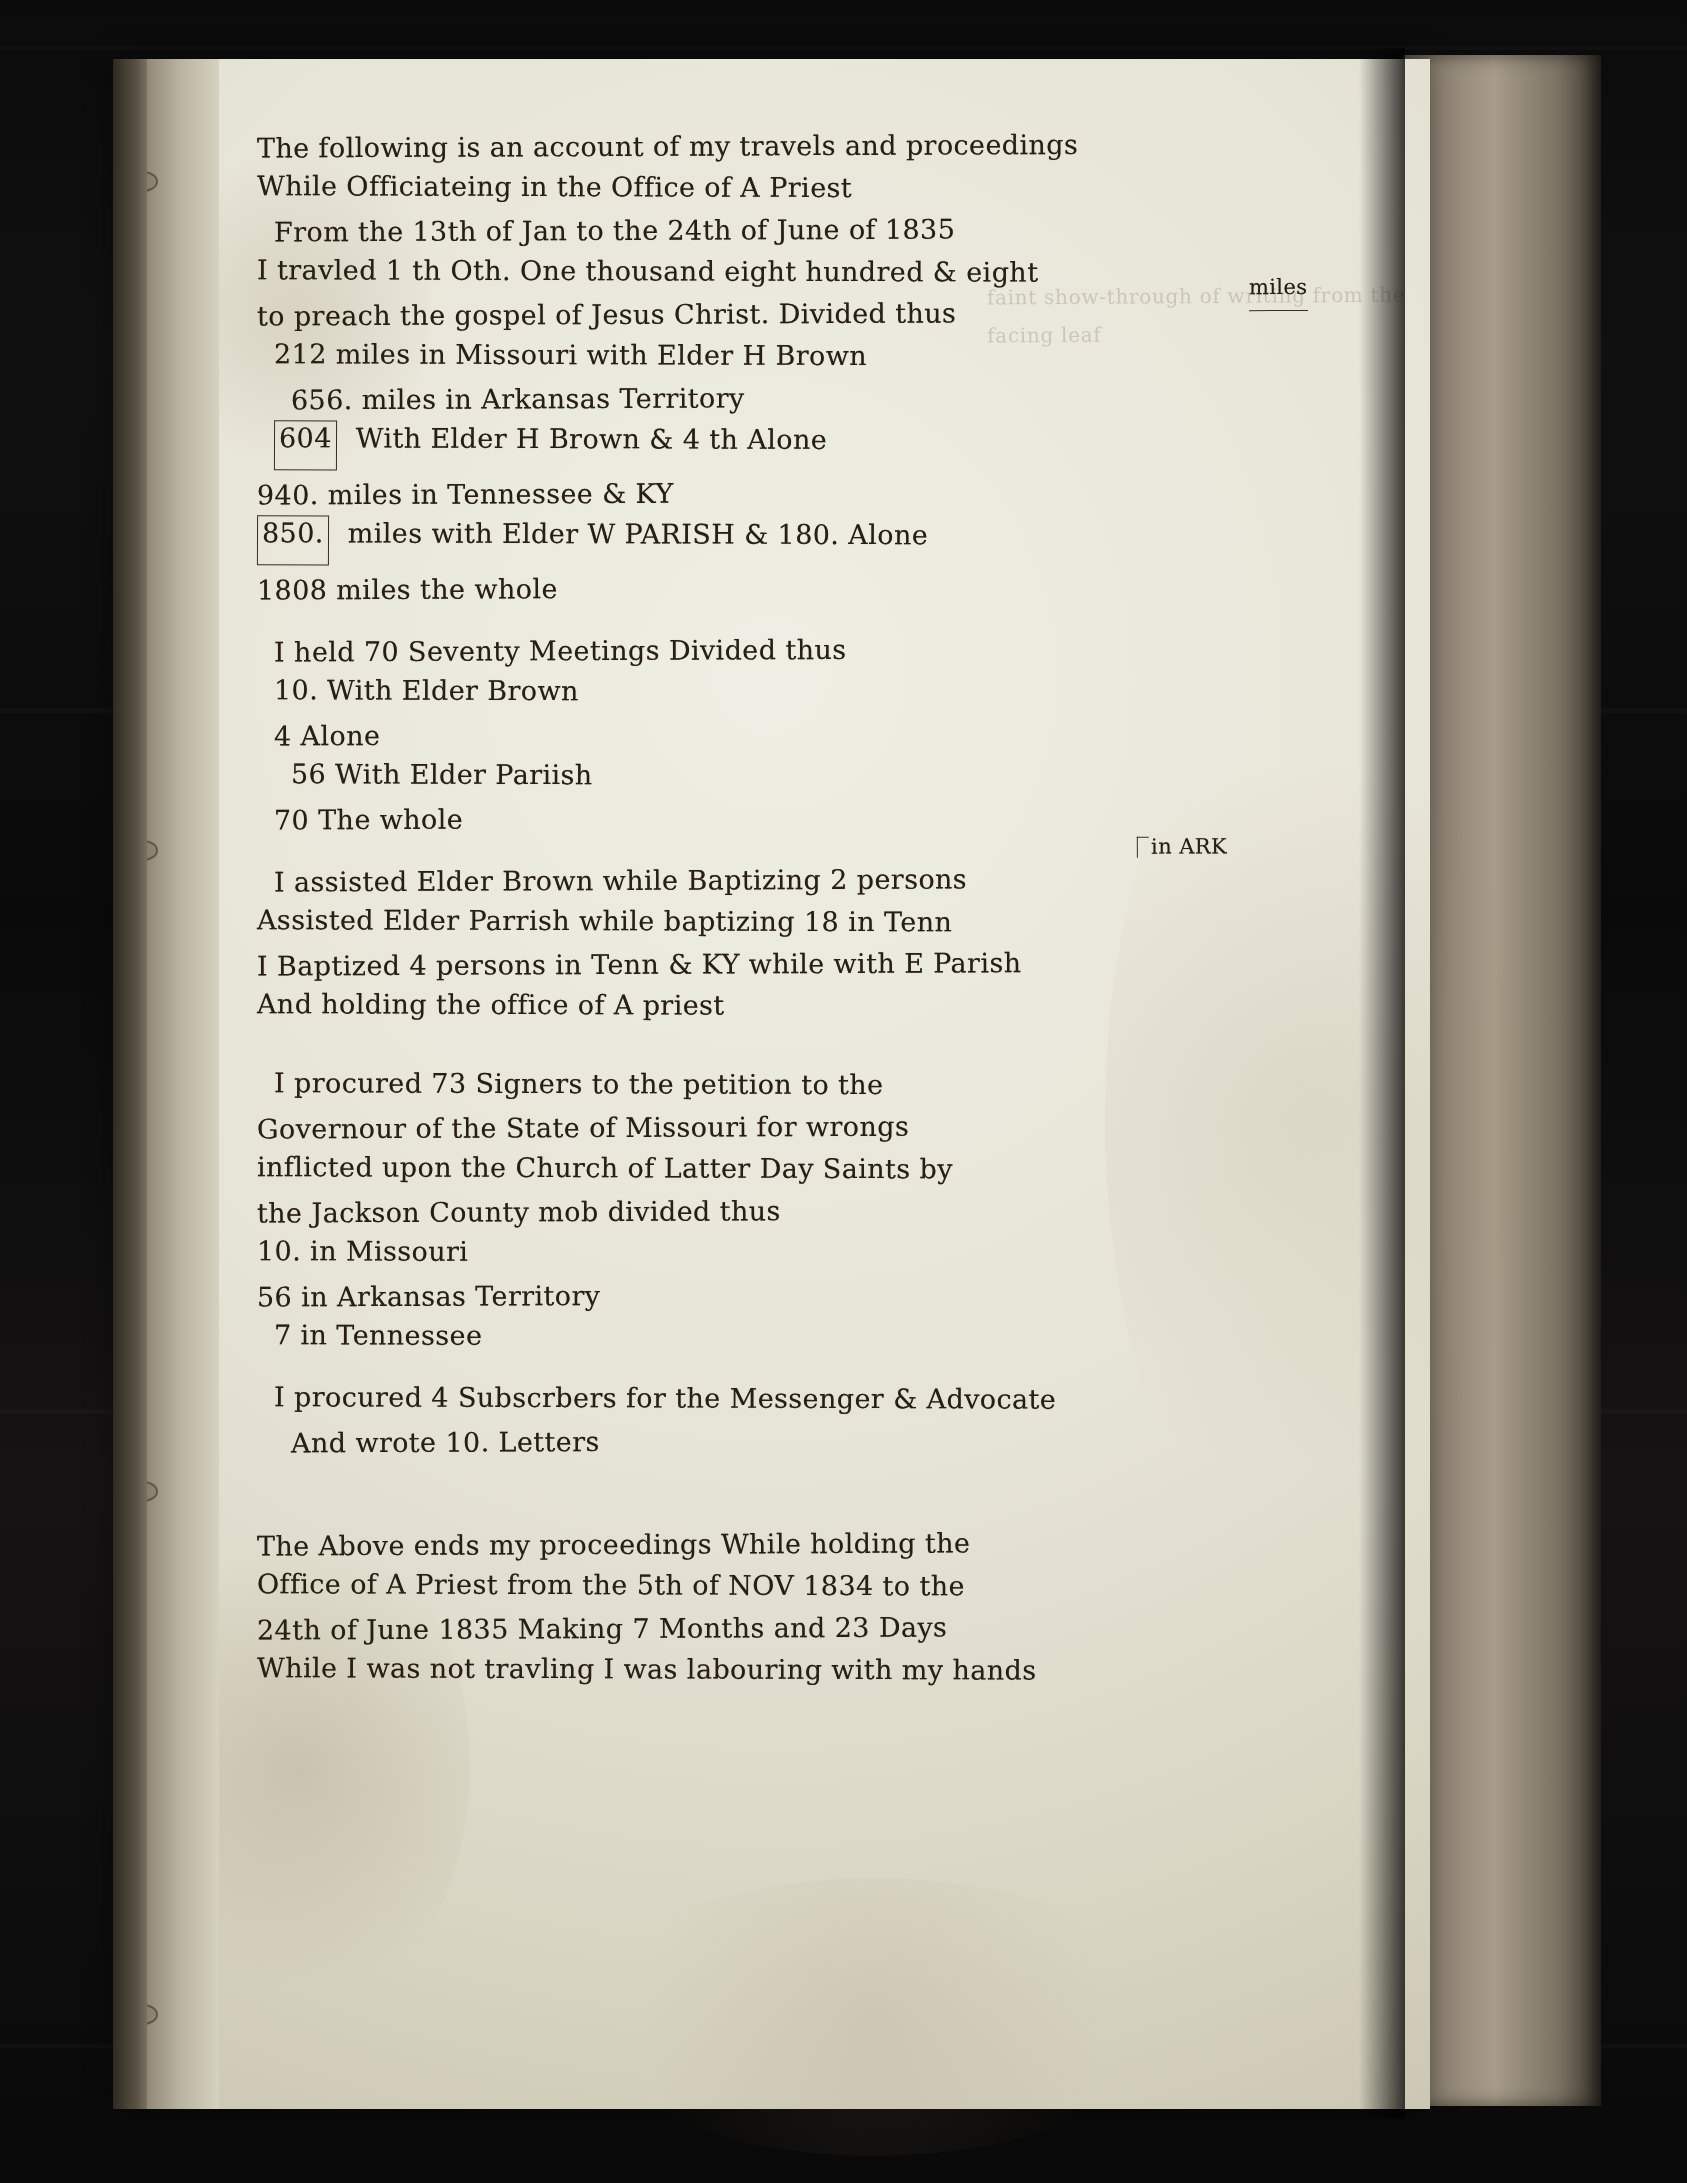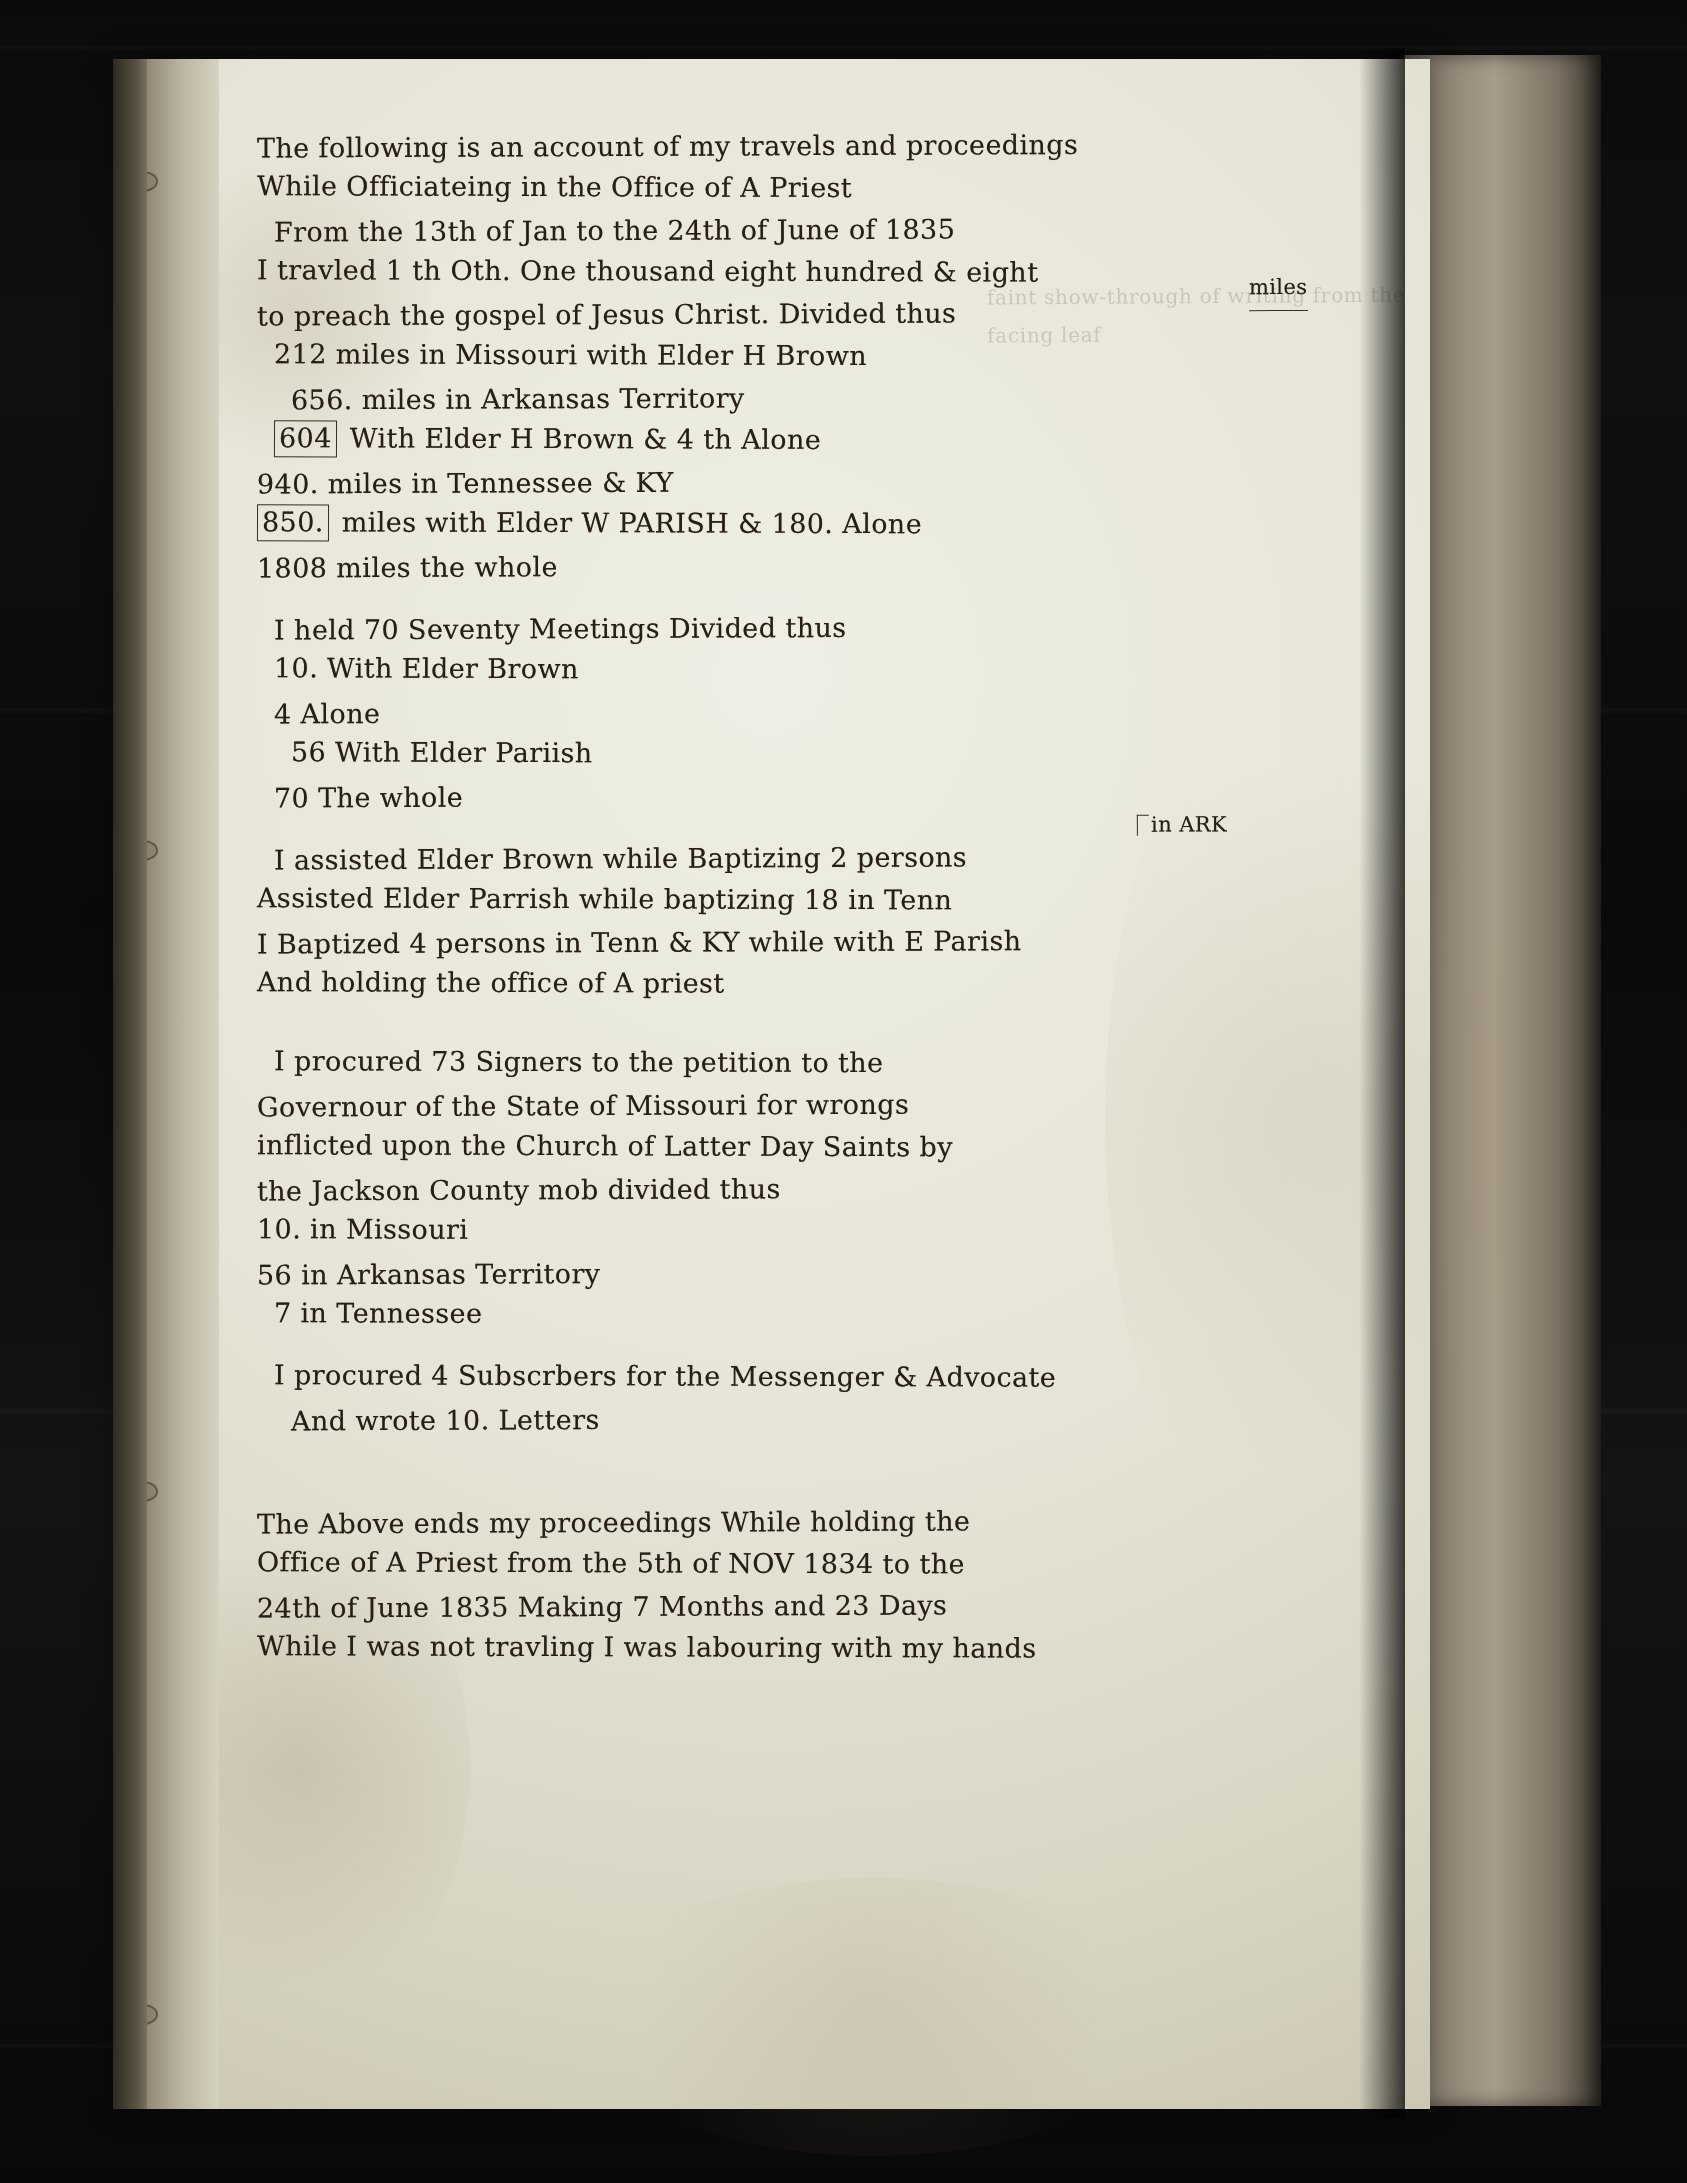--- a/index.html
+++ b/index.html
@@ -152,24 +152,24 @@
   .small { font-size: 23px; }
   .ind1  { padding-left: 17px; }
   .ind2  { padding-left: 34px; }
   .gap   { height: 20px; }
   .gap-lg{ height: 37px; }
   .gap-xl{ height: 61px; }
 
   
   .boxed {
     display: inline-block;
-    padding: 0 4px 1px 4px;
+    padding: 0 4px 14px 4px;
     border: 1.3px solid #3a3024;
     line-height: 34px;
-    margin-right: 4px;
+    margin-right: 10px;
   }
   .ul { border-bottom: 1.3px solid #3a3024; padding-bottom: 11px; }
 
   
   .above {
     position: absolute;
     font-size: 21px;
     line-height: 22.5px;
     white-space: nowrap;
     color: #2b2318;

